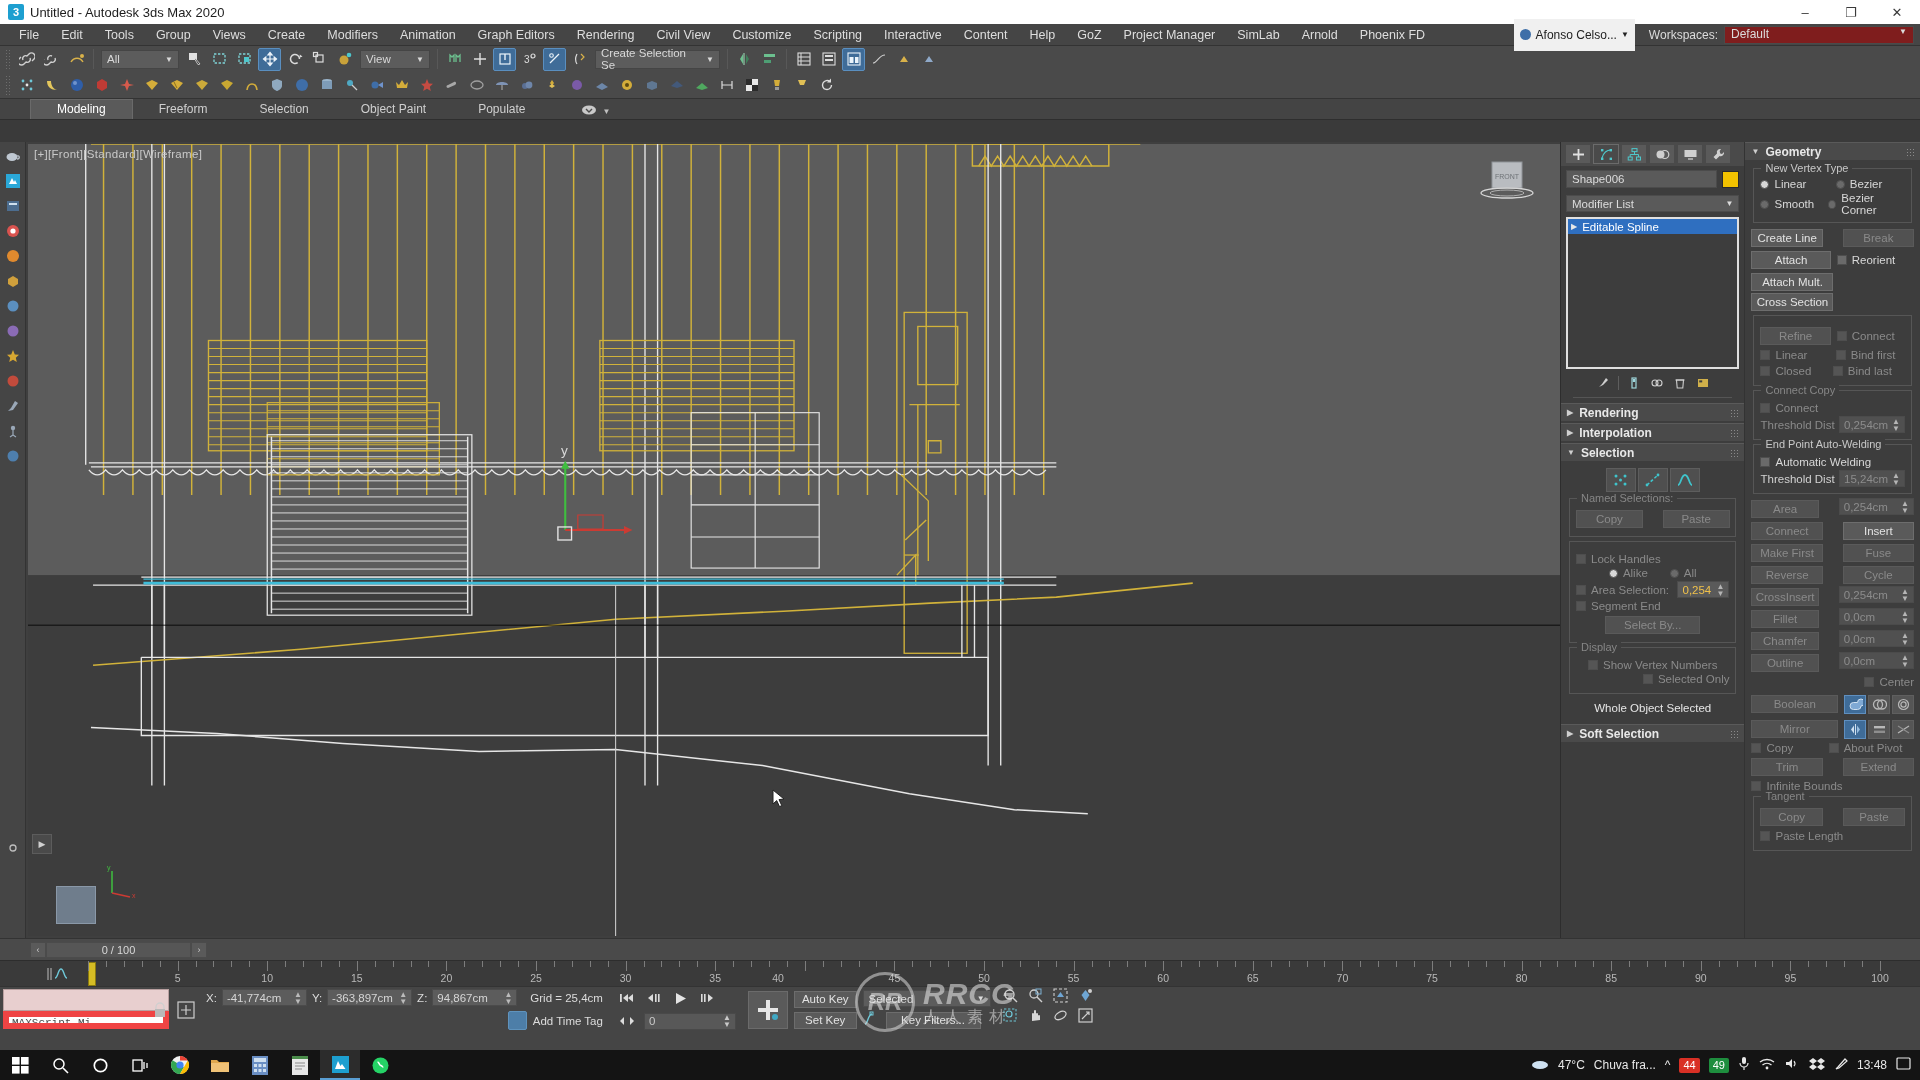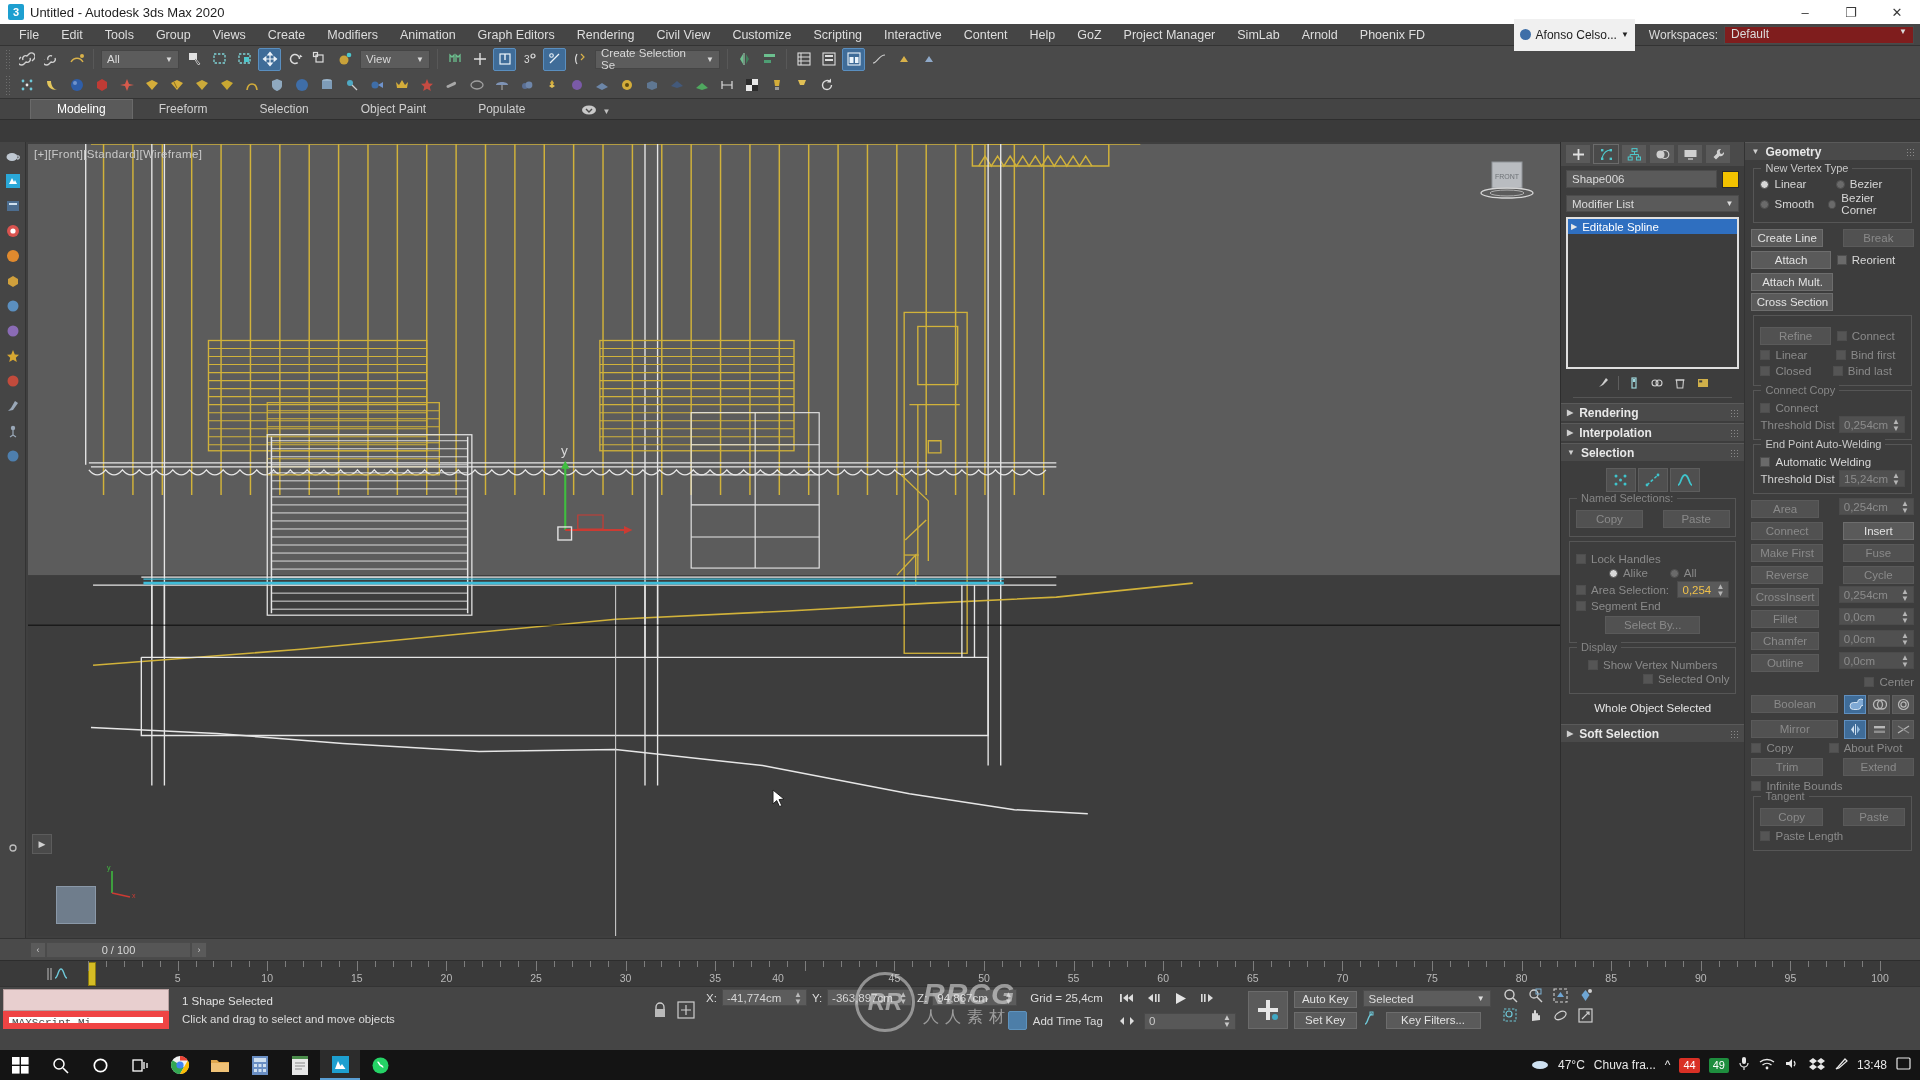--- a/index.html
+++ b/index.html
@@ -1497,24 +1497,20 @@
         <div class="nm" style="left: 1790.4px;">95</div>
         <div class="nm" style="left: 1880px;">100</div>
       </div>
   </div>
 
   <div id="statbar">
     <div class="mxs">
       <div class="mxtop"></div>
       <div class="mxbot">MAXScript Mi</div>
     </div>
-    <div class="prompt">
-      <div class="p1">1 Shape Selected</div>
-      <div class="p2">Click and drag to select and move objects</div>
-    </div>
     <div style="display:flex;align-items:center;margin-left:-20px;">
       <svg width="16" height="18" viewBox="0 0 16 18">
           <path d="M4 8V6a4 4 0 018 0v2" stroke="#cfcfcf" fill="none" stroke-width="1.3"></path>
           <rect x="3" y="8" width="10" height="8" fill="#b9b9b9"></rect>
         </svg>
     </div>
     <div style="display:flex;align-items:center;margin-left:8px;">
       <svg width="20" height="20" viewBox="0 0 20 20">
           <rect x="2" y="2" width="16" height="16" fill="none" stroke="#cfcfcf" stroke-width="1.2"></rect>
           <path d="M10 5v10M5 10h10" stroke="#cfcfcf" stroke-width="1.2"></path>

